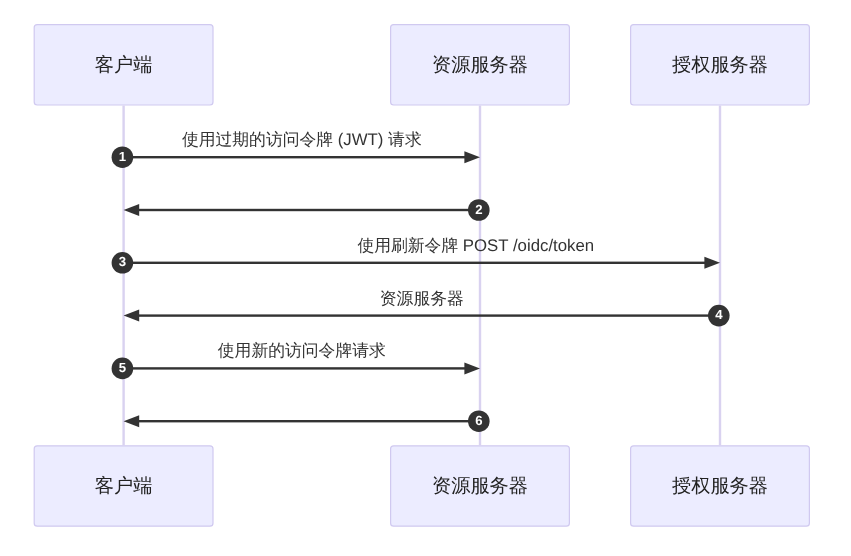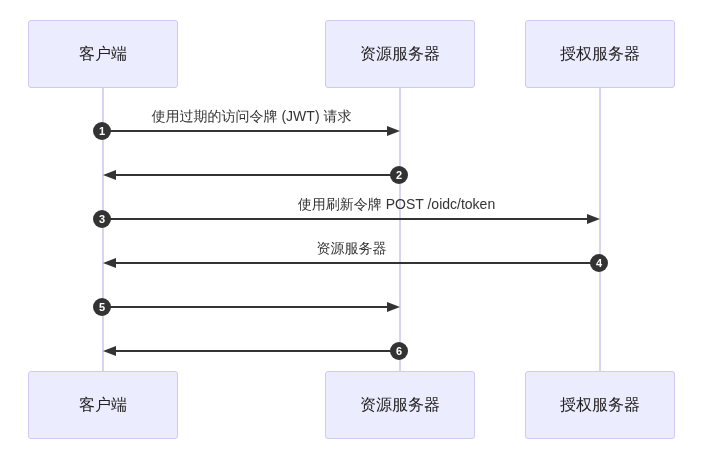--- a/index.html
+++ b/index.html
@@ -91,19 +91,20 @@
     <div class="arrowhead" style="top: 170px; border-top: 5px solid transparent; border-bottom: 5px solid transparent; left: 103px; border-right: 13px solid rgb(51, 51, 51);"></div>
     <div class="badge" style="left: 390px; top: 166px; background: rgb(51, 51, 51); color: rgb(255, 255, 255);">2</div>
     <div class="msg-label" style="left: 103px; top: 194px; width: 497px; color: rgb(51, 51, 51); padding-left: 45px;">使用刷新令牌 POST /oidc/token</div>
     <div class="msg-line" style="left: 103px; top: 218px; width: 487px; background: rgb(51, 51, 51);"></div>
     <div class="arrowhead" style="top: 214px; border-top: 5px solid transparent; border-bottom: 5px solid transparent; left: 587px; border-left: 13px solid rgb(51, 51, 51);"></div>
     <div class="badge" style="left: 93px; top: 210px; background: rgb(51, 51, 51); color: rgb(255, 255, 255);">3</div>
     <div class="msg-label" style="left: 103px; top: 238px; width: 497px; color: rgb(51, 51, 51);">资源服务器</div>
     <div class="msg-line" style="left: 113px; top: 262px; width: 487px; background: rgb(51, 51, 51);"></div>
     <div class="arrowhead" style="top: 258px; border-top: 5px solid transparent; border-bottom: 5px solid transparent; left: 103px; border-right: 13px solid rgb(51, 51, 51);"></div>
     <div class="badge" style="left: 590px; top: 254px; background: rgb(51, 51, 51); color: rgb(255, 255, 255);">4</div>
+    <div class="msg-label" style="left: 103px; top: 282px; width: 297px; color: rgb(51, 51, 51);">使用新的访问令牌请求</div>
     <div class="msg-line" style="left: 103px; top: 306px; width: 287px; background: rgb(51, 51, 51);"></div>
     <div class="arrowhead" style="top: 302px; border-top: 5px solid transparent; border-bottom: 5px solid transparent; left: 387px; border-left: 13px solid rgb(51, 51, 51);"></div>
     <div class="badge" style="left: 93px; top: 298px; background: rgb(51, 51, 51); color: rgb(255, 255, 255);">5</div>
     <div class="msg-line" style="left: 113px; top: 350px; width: 287px; background: rgb(51, 51, 51);"></div>
     <div class="arrowhead" style="top: 346px; border-top: 5px solid transparent; border-bottom: 5px solid transparent; left: 103px; border-right: 13px solid rgb(51, 51, 51);"></div>
     <div class="badge" style="left: 390px; top: 342px; background: rgb(51, 51, 51); color: rgb(255, 255, 255);">6</div>
   </div>
 
 </body></html>

